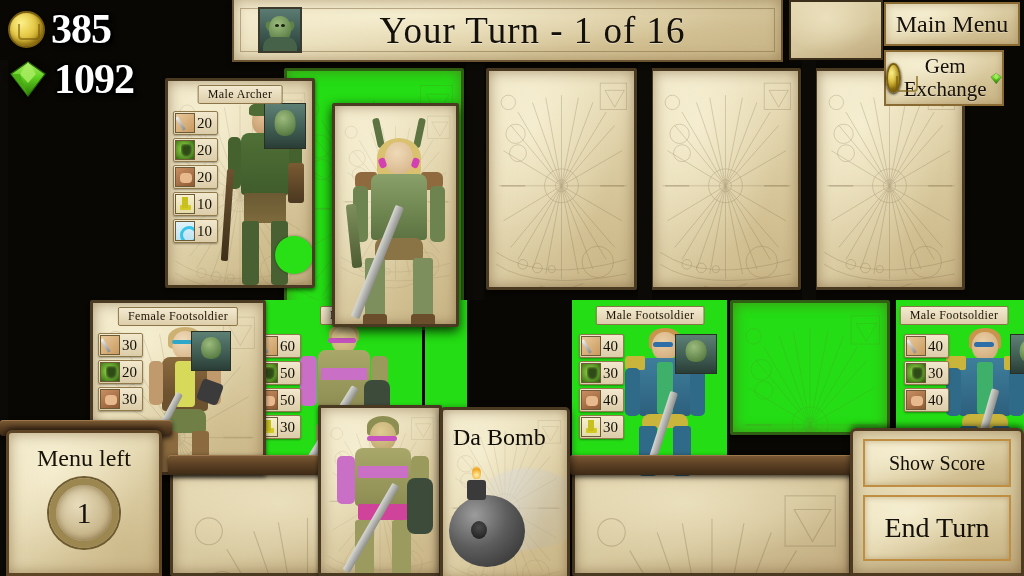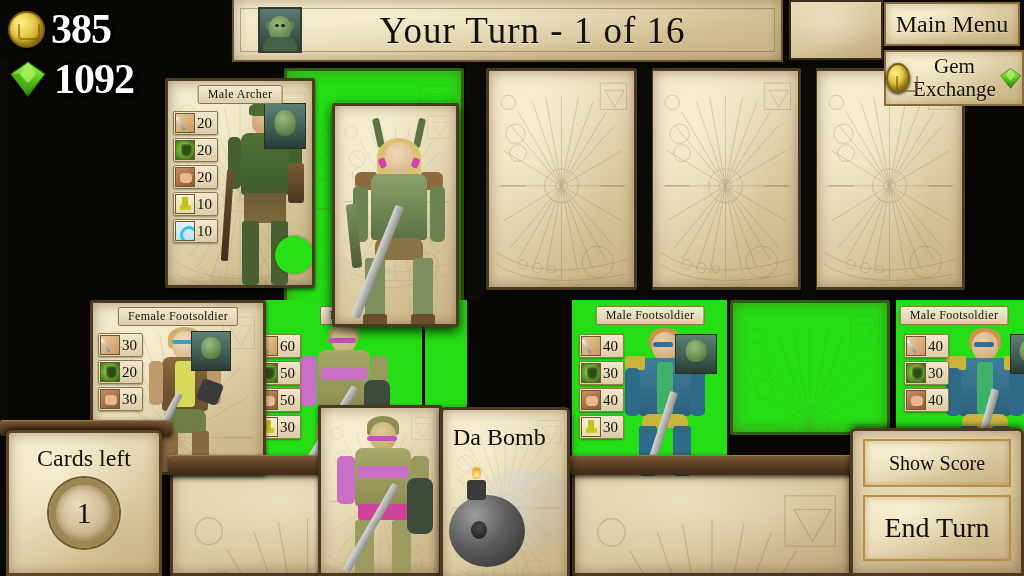--- a/index.html
+++ b/index.html
@@ -92,21 +92,21 @@
   .btn{
     position:absolute; display:flex; align-items:center; justify-content:center;
     color:#15110a; font-family:"Liberation Serif", serif; cursor:pointer;
     text-shadow: 0 1px 0 rgba(255,255,255,.3);
   }
   #helpBtn{ left:797px; top:4px; width:80px; height:42px; font-size:23px;
     border:2px solid #b98b40; box-shadow: inset 0 0 8px rgba(120,88,40,.4); }
   #helpPanel{ position:absolute; left:789px; top:0; width:94px; height:60px; z-index:20; border:2px solid #3b2e1a; }
   #mainMenuBtn{ left:884px; top:2px; width:136px; height:44px; font-size:24px;
     border:2px solid #8a6a33; box-shadow: inset 0 0 8px rgba(120,88,40,.35); }
-  #gemExchangeBtn{ left:884px; top:50px; width:140px; height:56px; font-size:21px; line-height:23px;
+  #gemExchangeBtn{ left:884px; top:50px; width:120px; height:56px; font-size:21px; line-height:23px;
     border:2px solid #8a6a33; box-shadow: inset 0 0 8px rgba(120,88,40,.35); flex-direction:row; gap:3px; }
   #gemExchangeBtn .ge-label{ text-align:center; }
 
   
   #board{ position:absolute; left:0; top:0; width:1024px; height:576px; }
 
   
   .hl { background:#24dd14; }
 
   
@@ -625,21 +625,21 @@
       <div>Gem</div>
       <div>Exchange</div>
     </div>
     <svg width="30" height="27" viewBox="0 0 40 36">
       <polygon points="20,1 37,13 20,35 3,13" fill="url(#gemGrad)" stroke="#2b6a06" stroke-width="1.2"></polygon>
       <polygon points="20,1 28,13 20,22 12,13" fill="#a9ec63" opacity=".85"></polygon>
     </svg>
   </div>
 
   <div id="cardsLeft" class="parch">
-    <div class="cl-title">Cards left</div>
+    <div class="cl-title">Menu left</div>
     <div class="medallion">1</div>
   </div>
 
   <div id="rightPanel" class="parch-dark">
     <div class="pbtn parch" id="showScoreBtn">Show Score</div>
     <div class="pbtn parch" id="endTurnBtn">End Turn</div>
   </div>
 
 </div>
 

